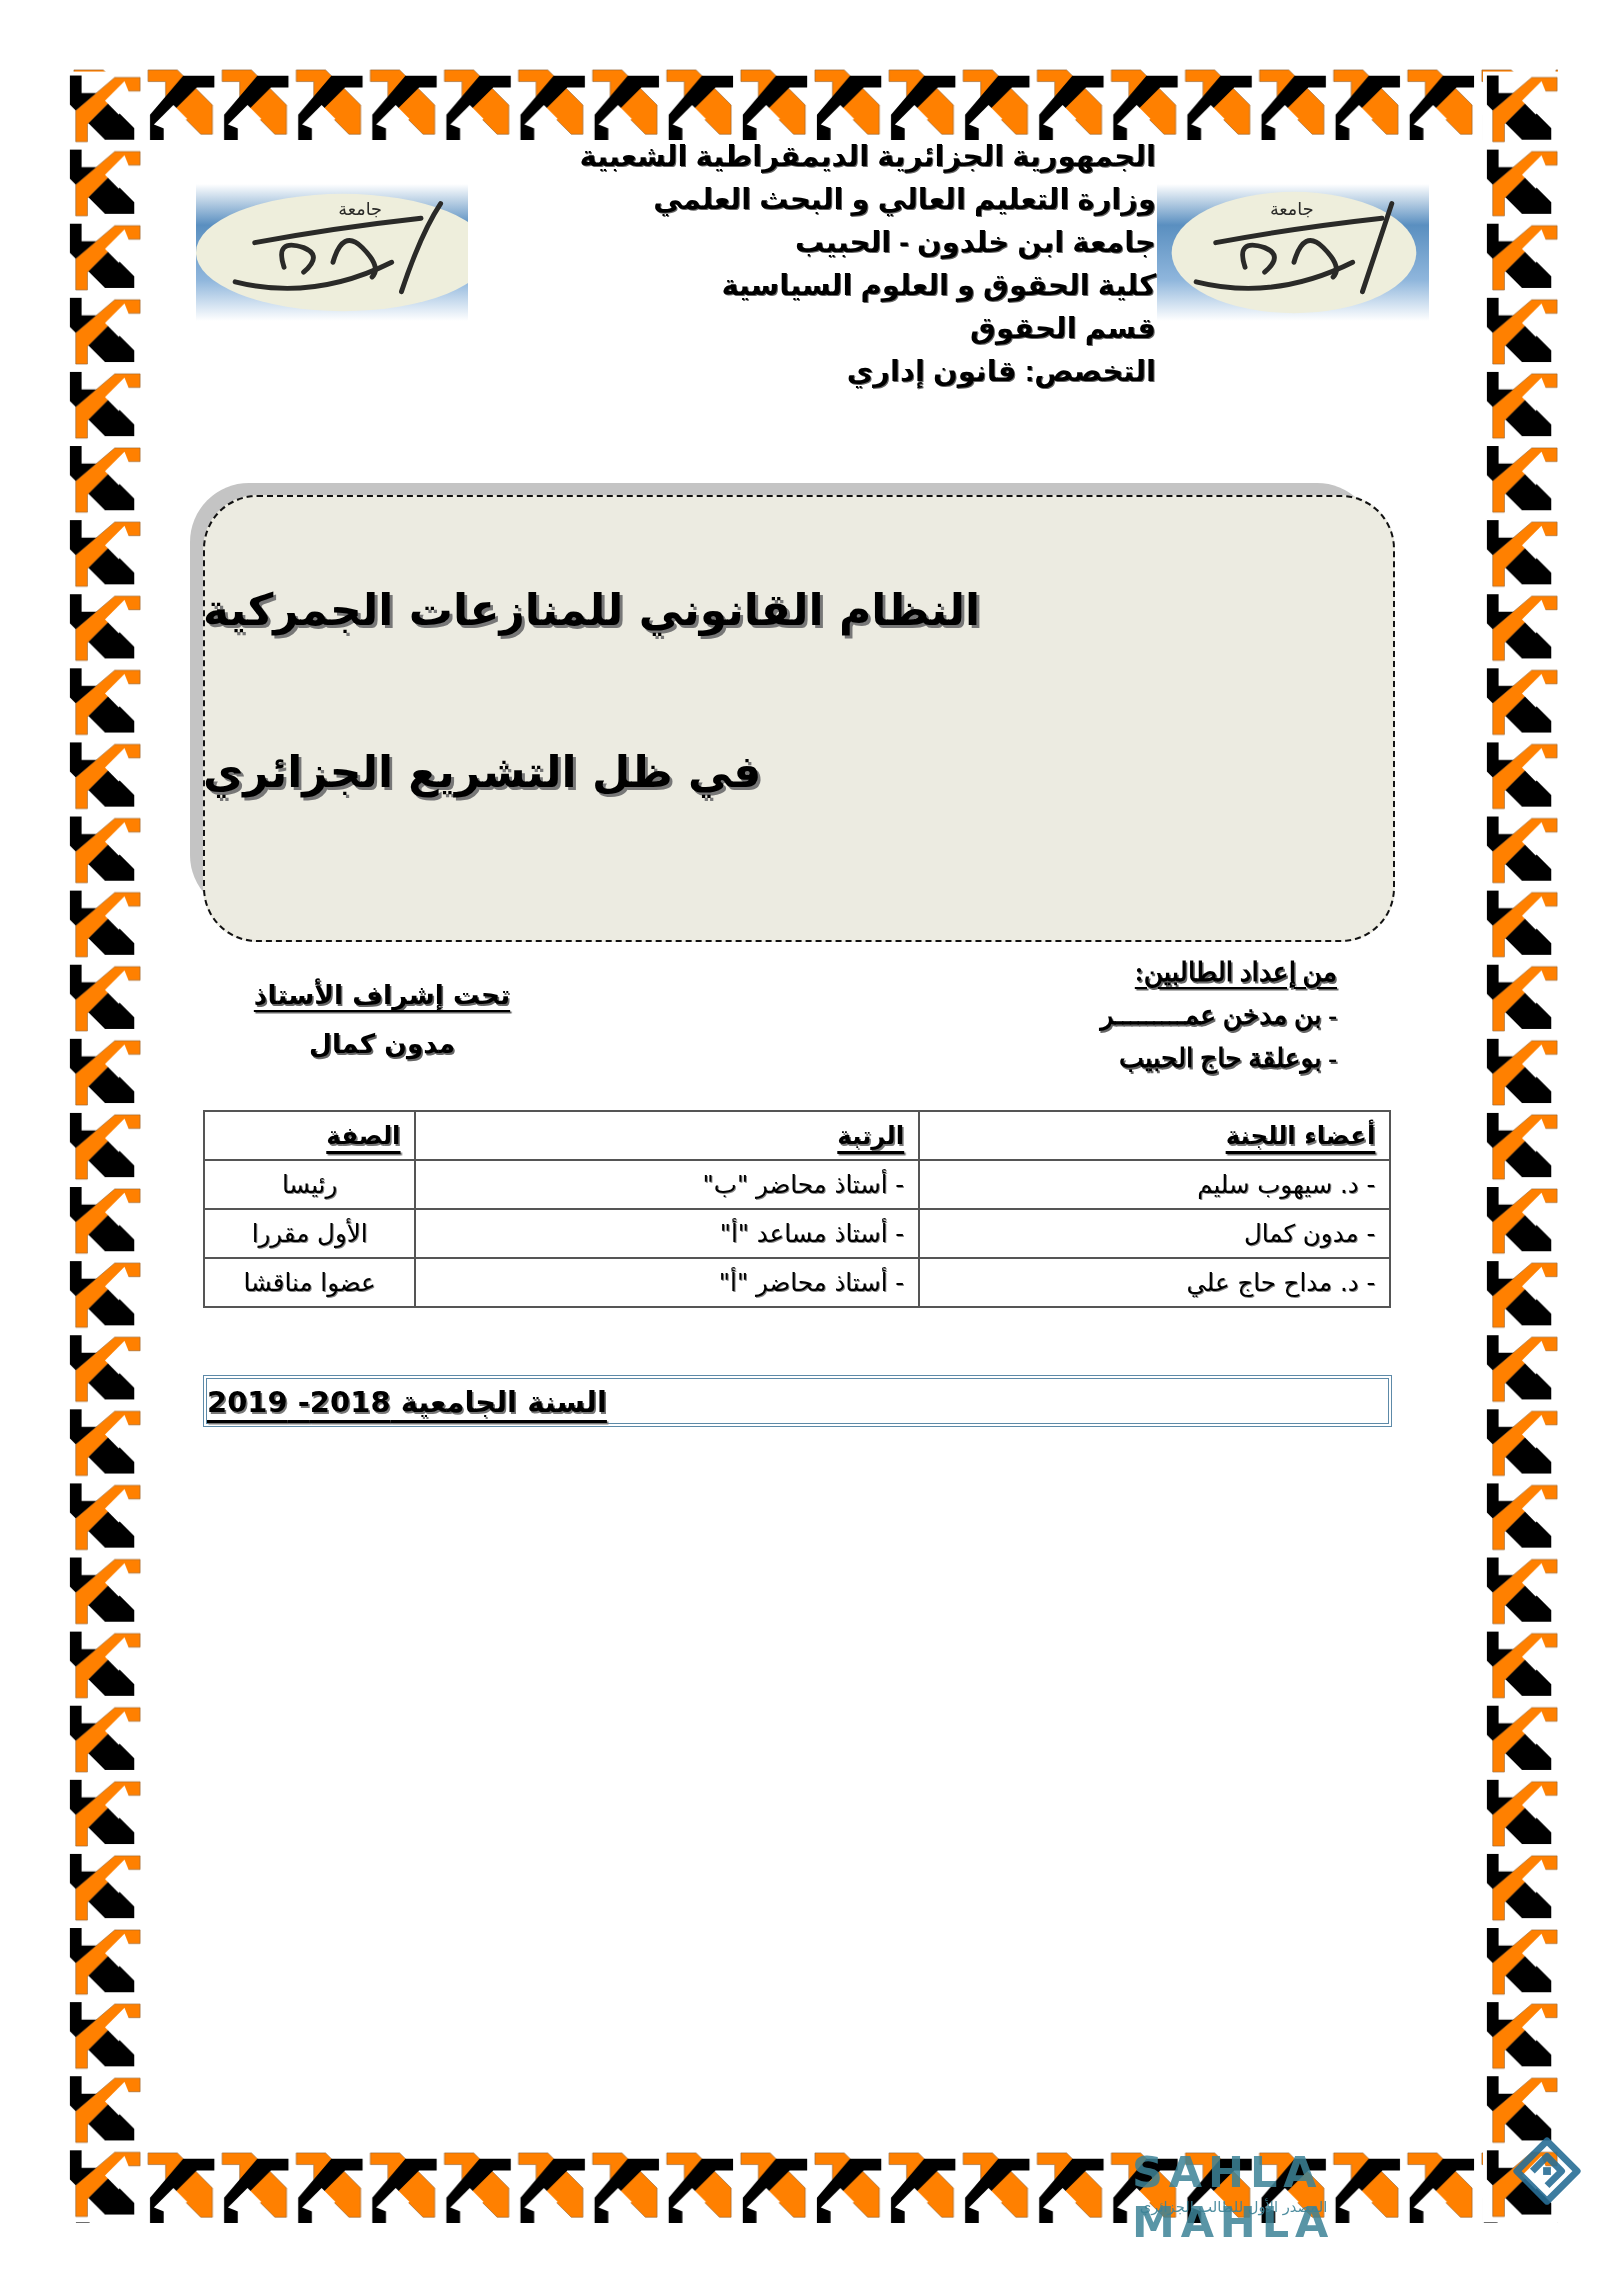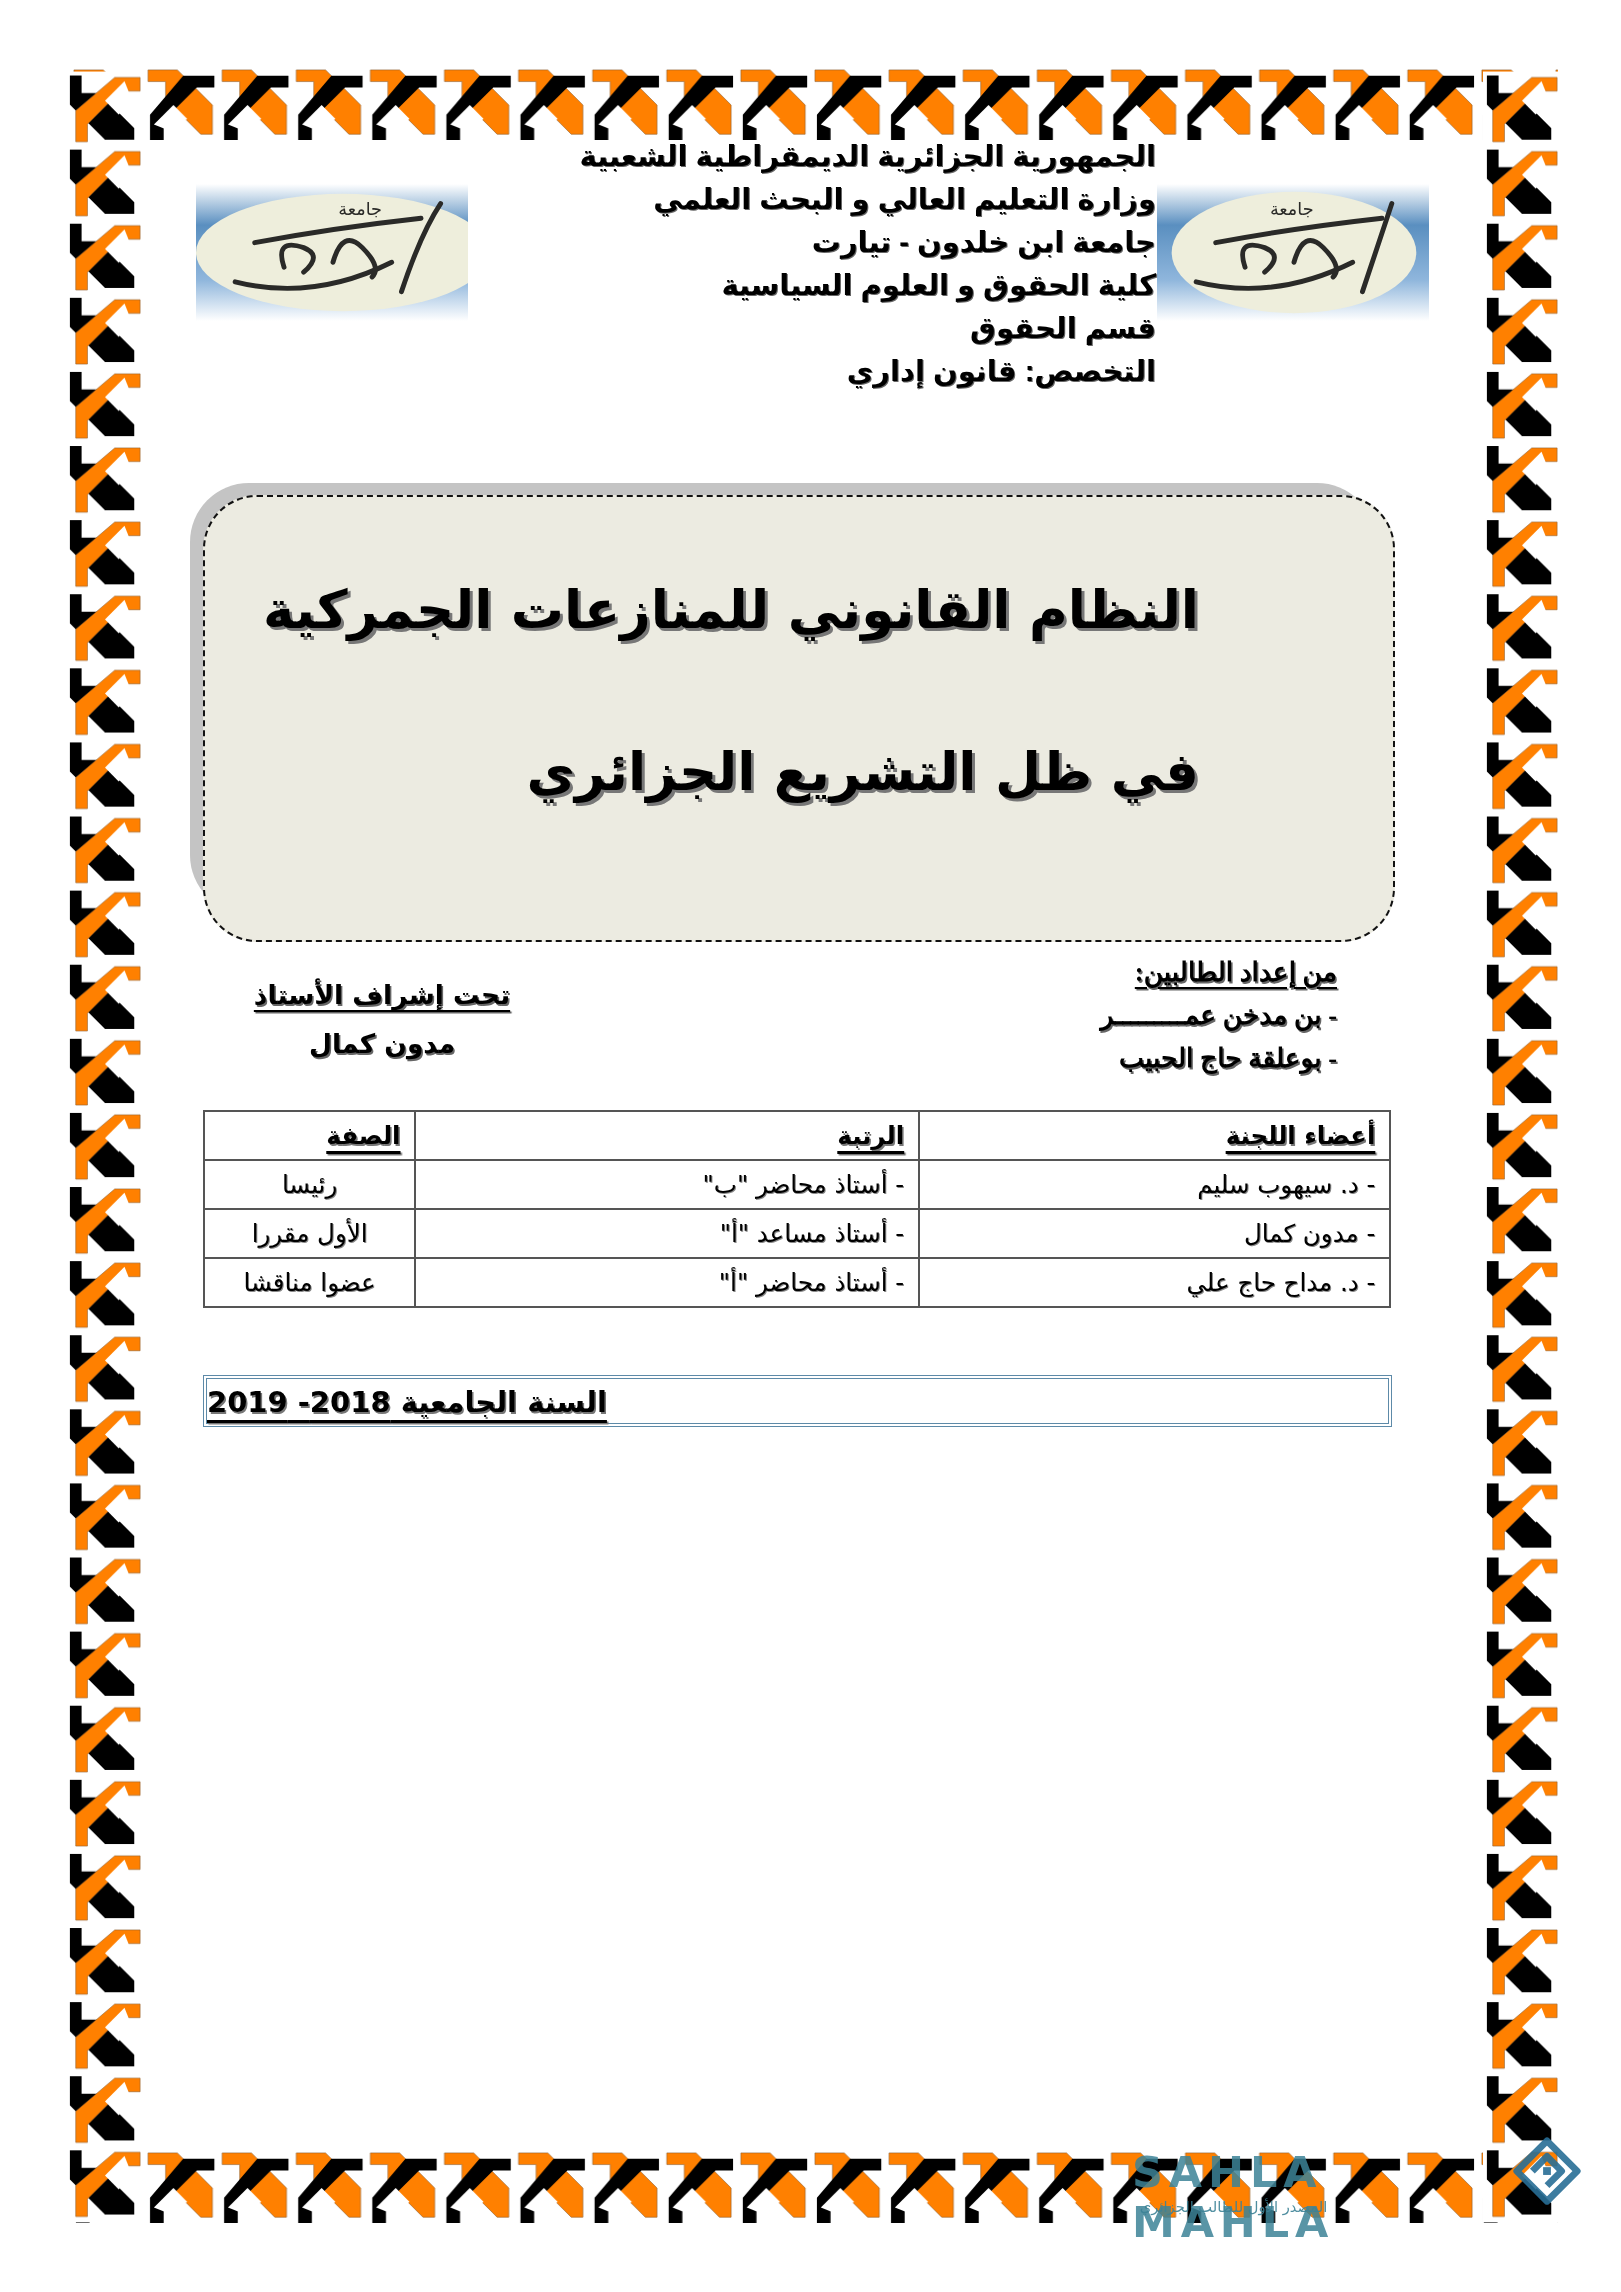--- a/index.html
+++ b/index.html
@@ -25,23 +25,23 @@
             font-family:"Liberation Sans","DejaVu Sans",sans-serif; font-weight:bold;
             font-size:29px; line-height:43px; text-shadow:1px 1px 0 #666; }
   .header div { white-space:nowrap; }
 
   
   .title-shadow { position:absolute; left:190px; top:483px; width:1186px; height:431px;
                   background:#c4c4c4; border-radius:59px; }
   .title-box { position:absolute; left:203px; top:495px; width:1192px; height:447px;
                background:#ecebe1; border:2.5px dashed #111; border-radius:54px;
                box-sizing:border-box; }
-  .title-text { position:absolute; left:203px; top:529px; width:996px; text-align:right;
+  .title-text { position:absolute; left:203px; top:529px; width:996px; text-align:left;
                 font-family:"DejaVu Sans","Liberation Sans",sans-serif; font-weight:bold;
-                font-size:53px; line-height:162px; text-shadow:2.9px 2.9px 0 #777; }
+                font-size:44px; line-height:162px; text-shadow:2.9px 2.9px 0 #777; }
 
   
   .students { position:absolute; right:284px; top:951px; width:549px; text-align:right;
               font-family:Liberation Serif, serif; font-weight:bold;
               font-size:26.5px; line-height:43px; text-shadow:1.5px 1.5px 0 #666; }
   .students .lbl { text-decoration:underline; text-underline-offset:5.9px; }
   .supervisor { position:absolute; left:225px; top:970px; width:314px; text-align:center;
                 font-family:"DejaVu Sans","Liberation Sans",sans-serif; font-weight:bold;
                 font-size:26.5px; line-height:49px; text-shadow:1.5px 1.5px 0 #666; }
   .supervisor .lbl { text-decoration:underline; text-underline-offset:5.9px; }
@@ -151,21 +151,21 @@
     </g>
     <g fill="#2a2a28" font-family="DejaVu Sans, sans-serif" font-size="18">
       <text x="160" y="42">جامعة</text>
     </g>
   </svg>
 </div>
 
 <div class="header">
   <div>الجمهورية الجزائرية الديمقراطية الشعبية</div>
   <div>وزارة التعليم العالي و البحث العلمي</div>
-  <div>جامعة ابن خلدون - تيارت</div>
+  <div>جامعة ابن خلدون - الحبيب</div>
   <div>كلية الحقوق و العلوم السياسية</div>
   <div>قسم الحقوق</div>
   <div>التخصص: قانون إداري</div>
 </div>
 
 <div class="title-shadow"></div>
 <div class="title-box"></div>
 <div class="title-text">
   <div>النظام القانوني للمنازعات الجمركية</div>
   <div>في ظل التشريع الجزائري</div>

